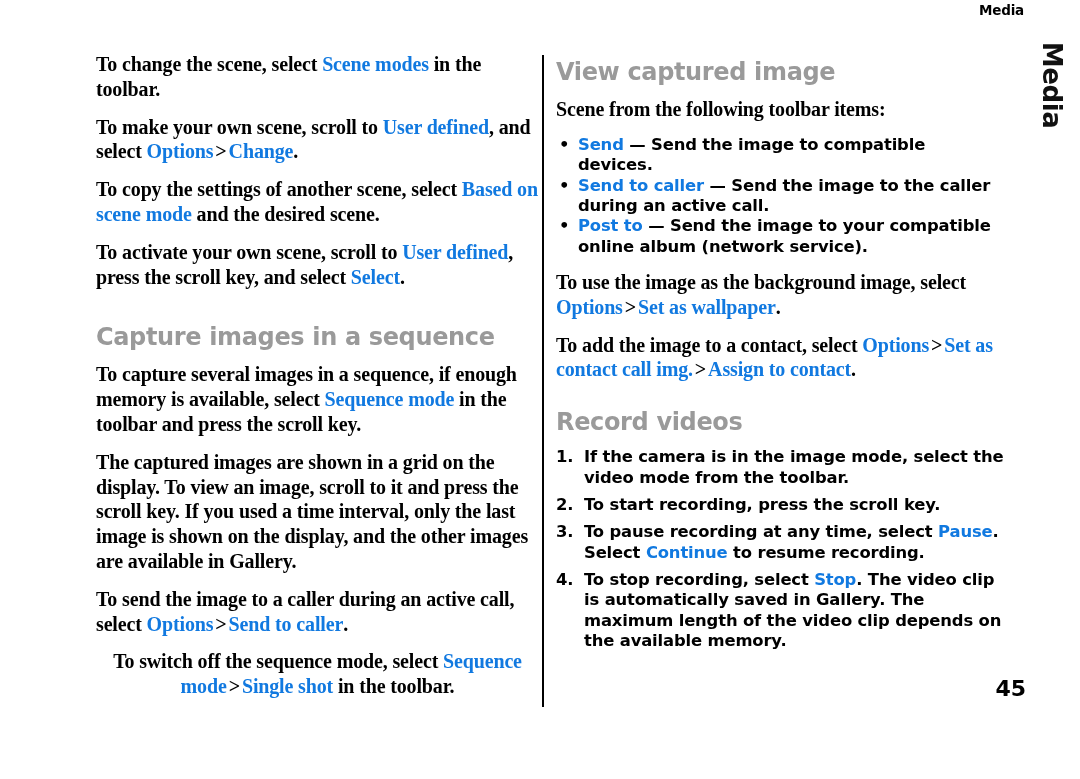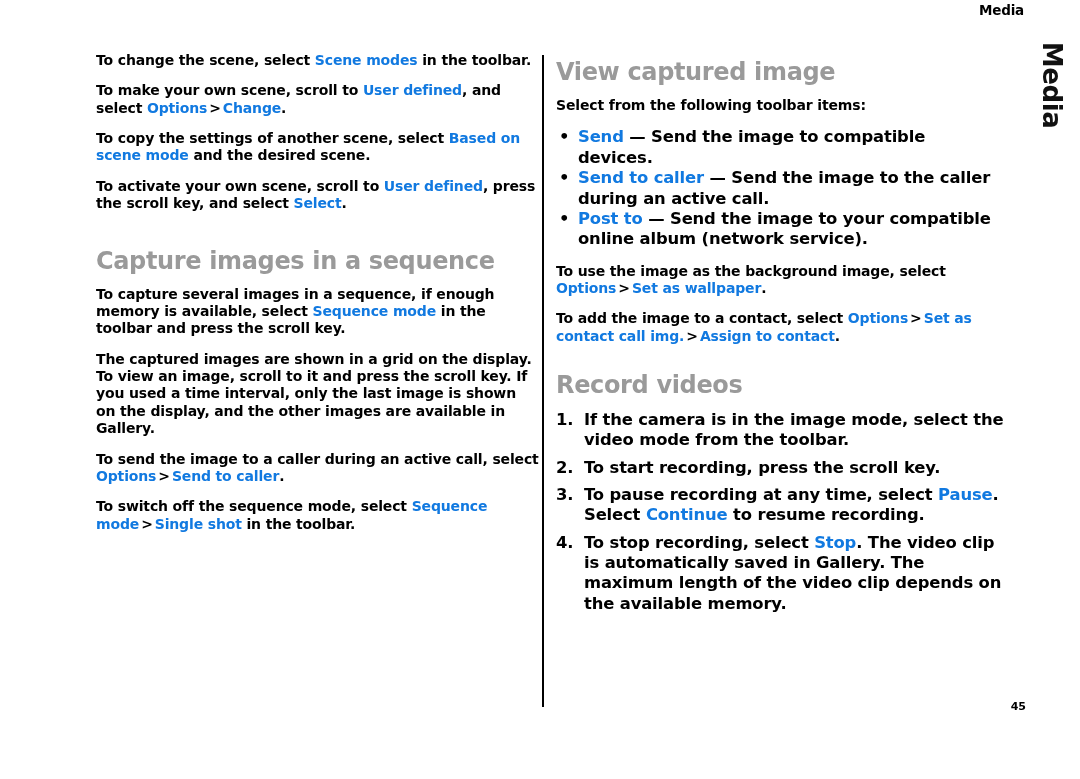--- a/index.html
+++ b/index.html
@@ -79,27 +79,28 @@
     font-size: 24px;
     font-weight: bold;
     color: #9a9a9a;
     margin: 0 0 4px 0;
     line-height: 1.13;
     letter-spacing: -0.35px;
   }
   h2.section-title.tight-top { margin-top: 0; }
 
   p.para {
-    font-size: 14px;
+    font-size: 20px;
     line-height: 1.24;
     margin: 0 0 13px 0;
     letter-spacing: -0.15px;
     font-weight: 600;
-  }
-  p.para:last-child { margin-bottom: 0; }
+    font-family: Liberation Serif, serif;
+  }
+  p.para:last-child { margin-bottom: 0; text-align: center; }
 
   .spacer-lg { height: 22px; }
   .spacer-md { height: 14px; }
   .spacer-sm { height: 7px; }
 
   
   .ui {
     color: #1179e0;
     font-weight: bold;
   }
@@ -154,22 +155,22 @@
     top: 0;
     font-size: 16.4px;
     line-height: 1.24;
     font-weight: 600;
   }
 
   
   .page-number {
     position: absolute;
     right: 54px;
-    bottom: 36px;
-    font-size: 11px;
+    bottom: 48px;
+    font-size: 22px;
     font-weight: bold;
     color: #000;
   }
 </style>
 </head>
 <body>
 
 <div class="page">
 
   <div class="running-header">Media</div>
@@ -226,21 +227,21 @@
   <div class="col col-right">
 
     <div class="spacer-sm"></div>
 
     <h2 class="section-title tight-top">View captured image</h2>
 
     <div class="spacer-sm"></div>
 
 
     <p class="para">
-      <span>Select from the following toolbar items:</span>
+      <span>Scene from the following toolbar items:</span>
     </p>
 
     <ul class="bullets">
       <li>
         <span class="bullet-dot">•</span><span class="ui">Send</span><span class="dash"> — </span><span>Send the image to compatible devices.</span>
       </li>
       <li>
         <span class="bullet-dot">•</span><span class="ui">Send to caller</span><span class="dash"> — </span><span>Send the image to the caller during an active call.</span>
       </li>
       <li>

